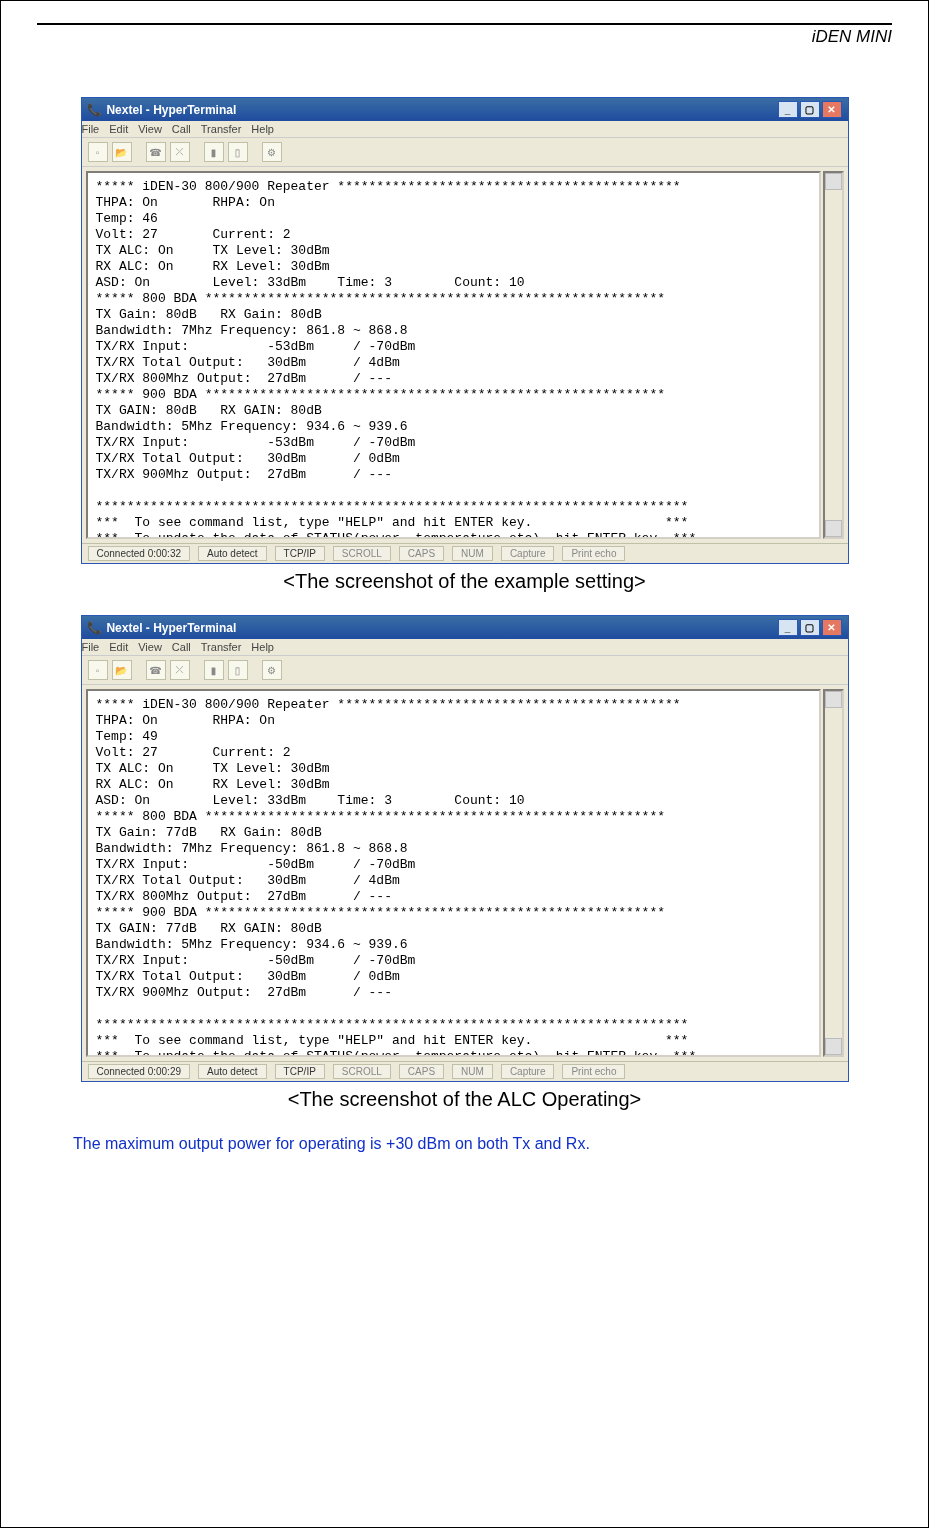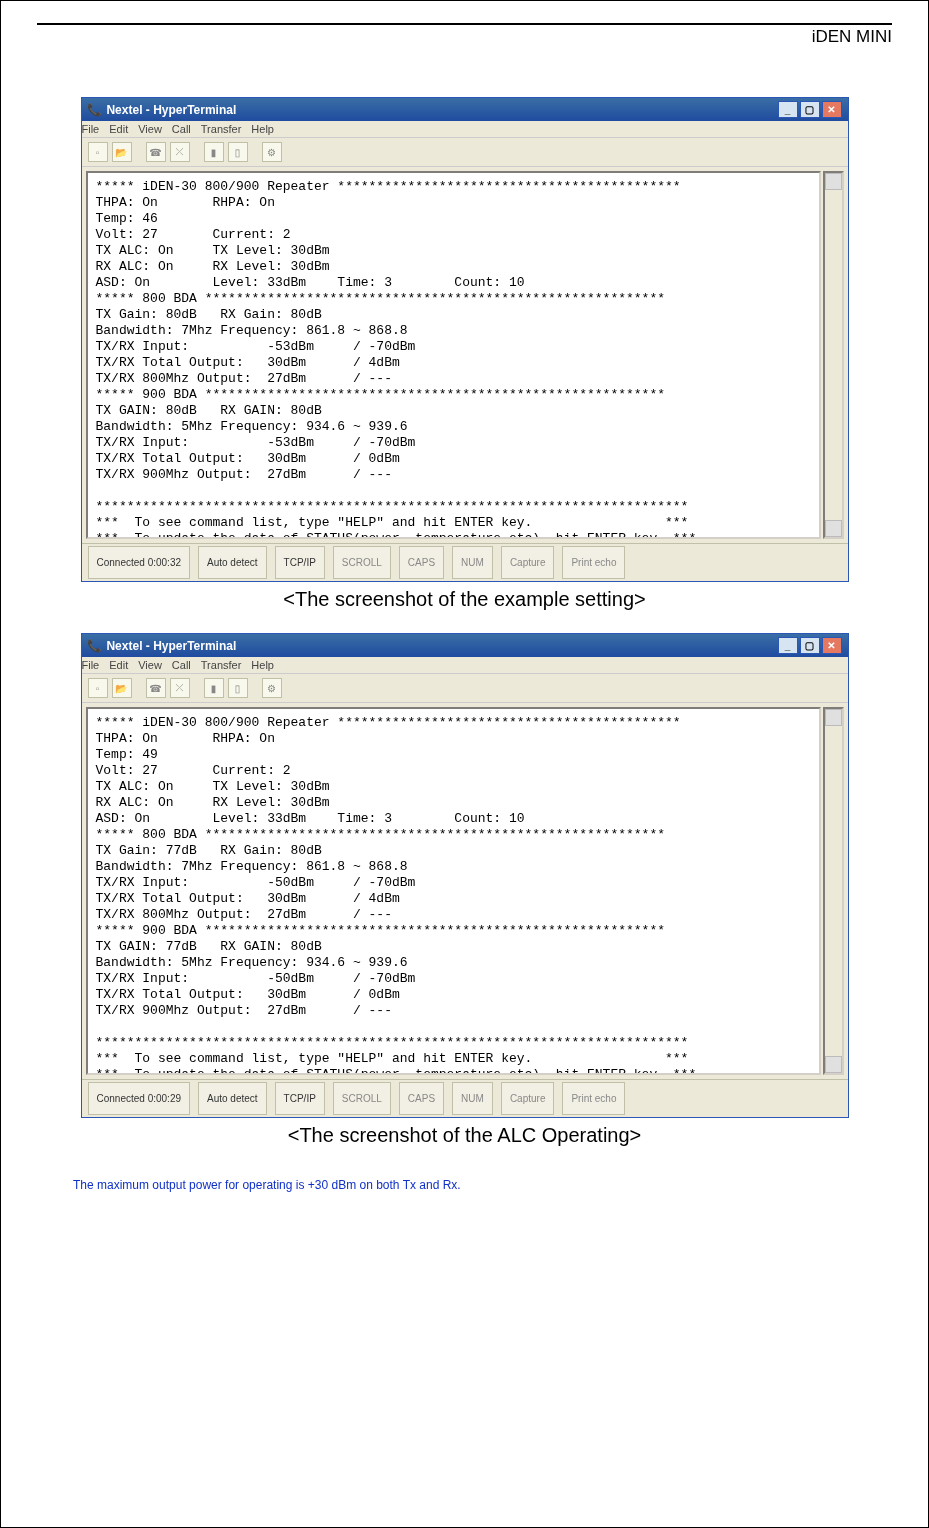--- a/index.html
+++ b/index.html
@@ -19,20 +19,21 @@
     display: flex;
     flex-direction: column;
   }
   .top-hr {
     border: none;
     border-top: 2px solid #000;
     margin: 22px 36px 0 36px;
   }
   .hdr-right {
     text-align: right;
+    font-style: italic;
     font-size: 17px;
     margin: 2px 36px 0 4px;
   }
   .body-area {
     flex: 1;
     padding: 0 36px;
   }
   .screenshot-block {
     margin: 50px 30px 0 30px;
   }
@@ -122,35 +123,35 @@
     font-size: 10px;
     color: #555;
     padding: 2px 6px;
     display:flex;
     gap:8px;
     background:#ece9d8;
     border-top:1px solid #c0c0a8;
   }
   .sb-cell {
     border:1px solid #c0c0a8;
-    padding:10px 8px;
+    padding:1px 8px;
     background:#f2f0e4;
     color:#888;
   }
   .sb-cell.active { color:#333; }
   .cap {
     text-align: center;
     font-size: 20px;
     margin-top: 6px;
     font-family: Arial, sans-serif;
   }
   .note {
     color: #1030c8;
-    font-size: 12px;
-    margin: 31px 36px 0 36px;
+    font-size: 16px;
+    margin: 24px 36px 0 36px;
   }
   .footer-hr {
     border: none;
     border-top: 2px solid #000;
     margin: 0 36px 0 36px;
   }
   .footer-row {
     display:flex;
     justify-content: space-between;
     font-style: italic;

